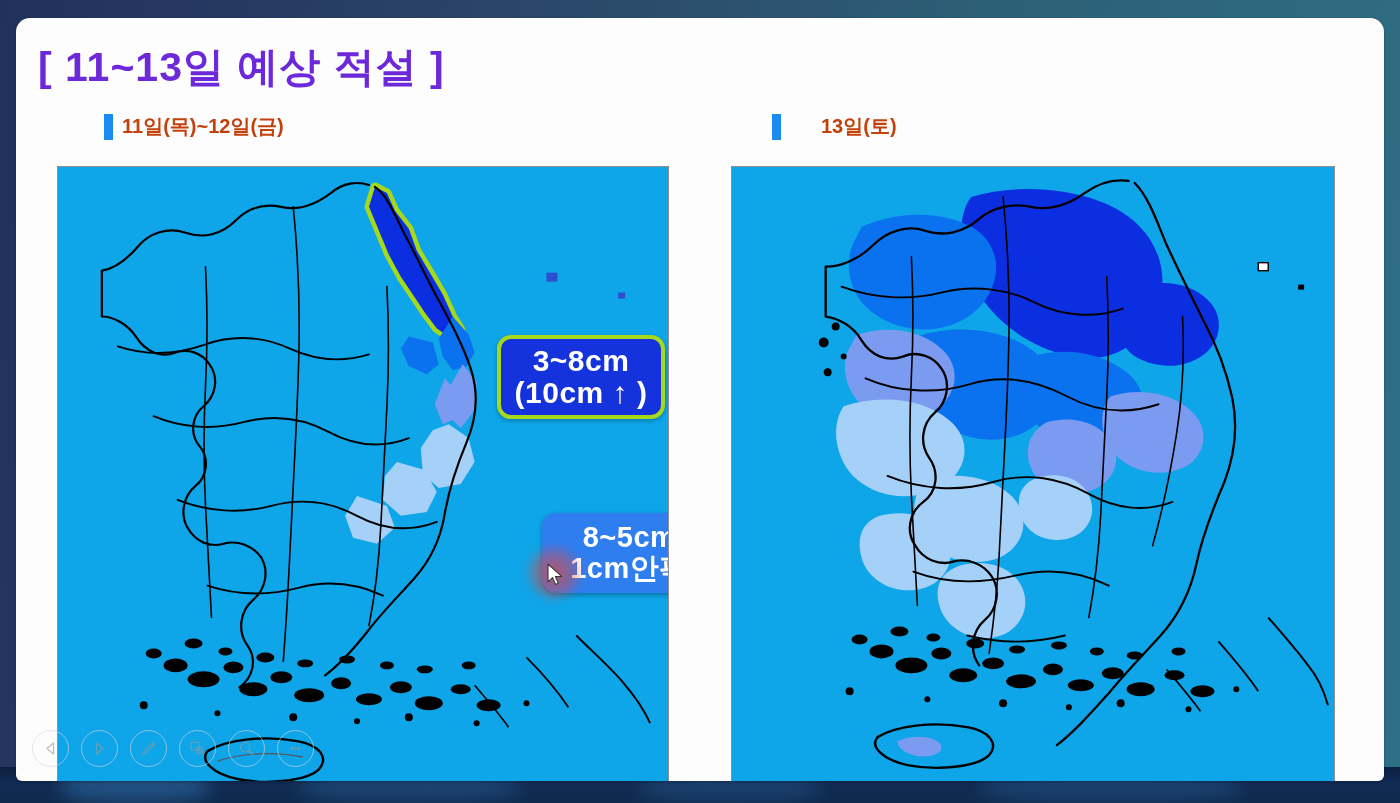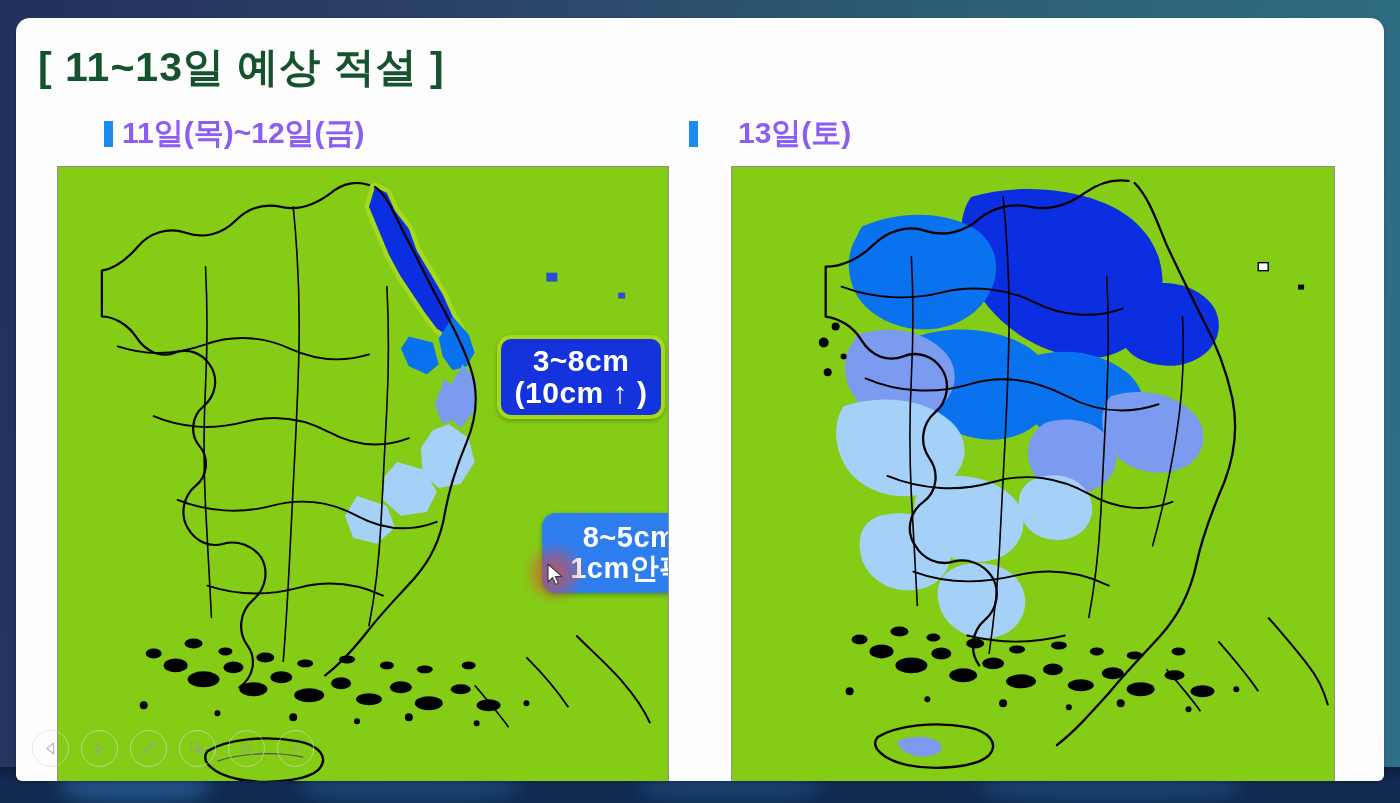--- a/index.html
+++ b/index.html
@@ -49,50 +49,50 @@
     overflow: hidden;
   }
 
   
   #slide-title {
     position: absolute;
     left: 22px;
     top: 22px;
     font-size: 41px;
     font-weight: 700;
-    color: #14532d;
+    color: #6d28d9;
     letter-spacing: 1px;
     white-space: nowrap;
   }
 
   
   .panel-head {
     position: absolute;
     display: flex;
     align-items: center;
     gap: 9px;
-    font-size: 30px;
+    font-size: 20px;
     font-weight: 700;
-    color: #8b5cf6;
+    color: #c2410c;
     white-space: nowrap;
   }
   .panel-head .bullet {
     display: inline-block;
     width: 9px;
     height: 26px;
     background: #1a8cf0;
     flex: 0 0 auto;
   }
   #head-left  { left: 88px;  top: 95px; }
-  #head-right { left: 673px; top: 95px; gap: 40px; }
+  #head-right { left: 756px; top: 95px; gap: 40px; }
 
   
   .map-frame {
     position: absolute;
-    background: #84cc16;
+    background: #0ea5e9;
     border: 1.5px solid #8f8f8f;
     overflow: hidden;
   }
   #map-left  { left: 41px;  top: 148px; width: 612px; height: 617px; }
   #map-right { left: 715px; top: 148px; width: 604px; height: 617px; }
 
   .map-svg { position: absolute; left: 0; top: 0; width: 100%; height: 100%; display: block; }
 
   
   .callout {

